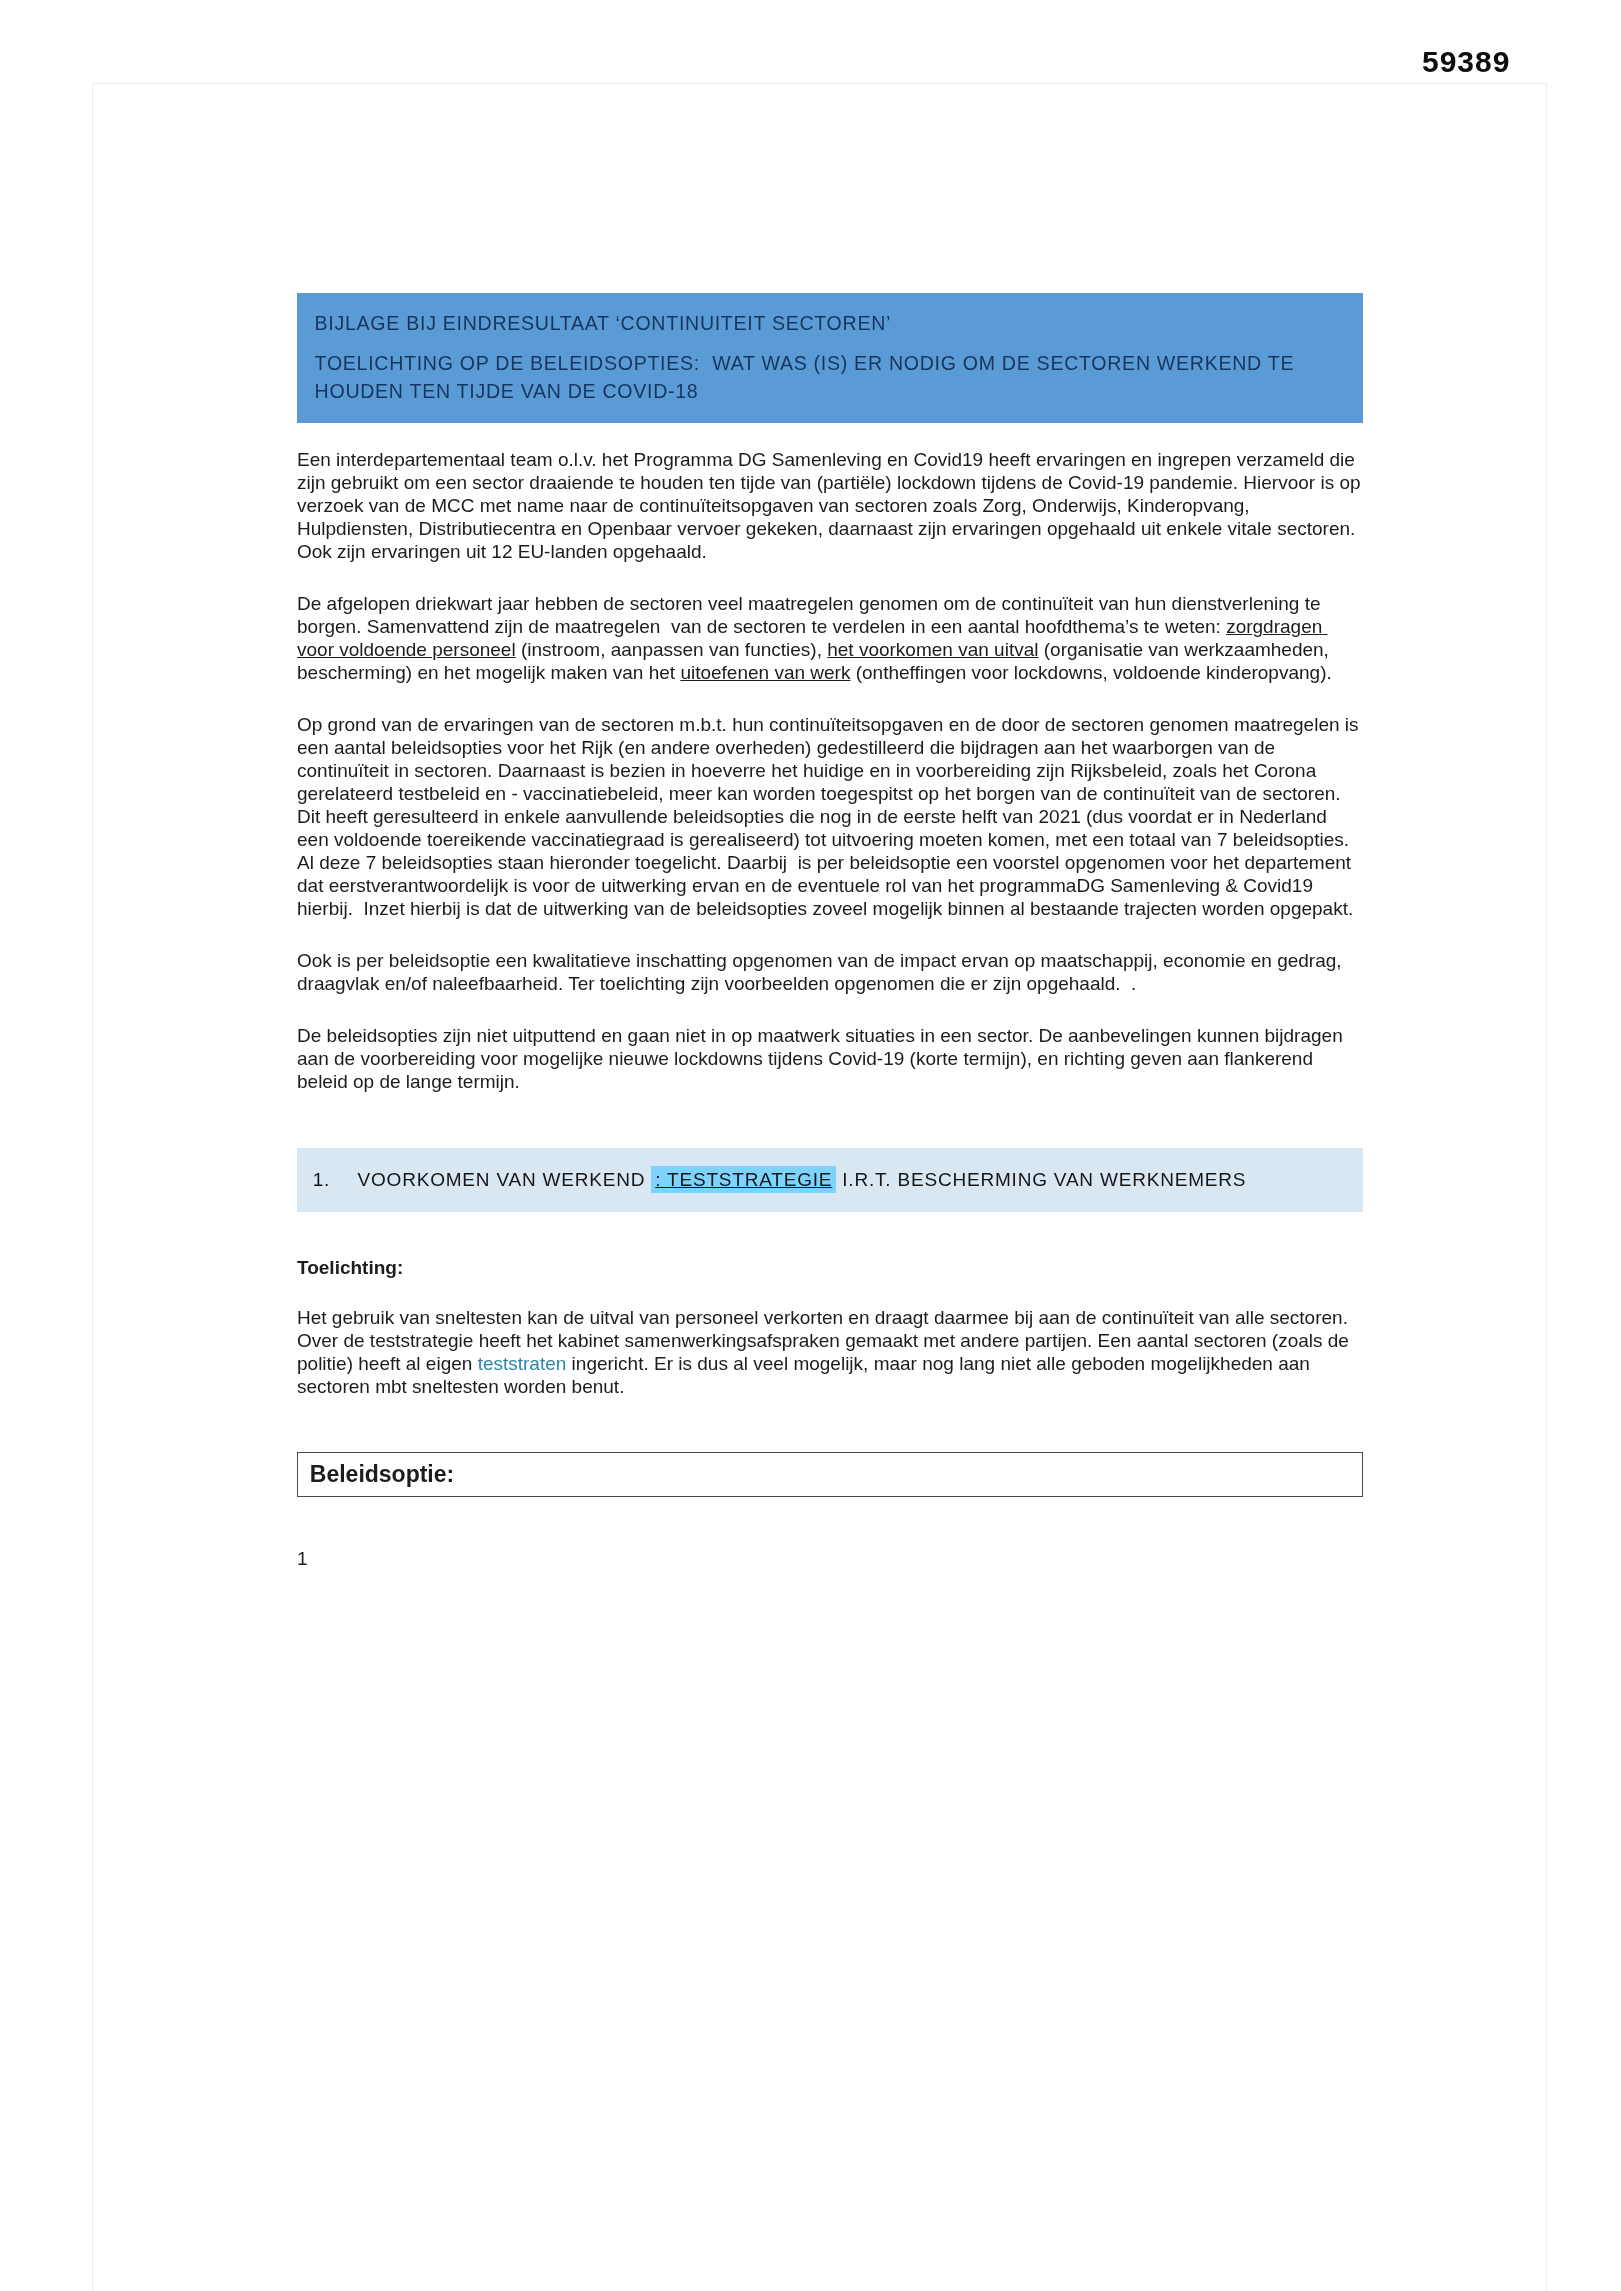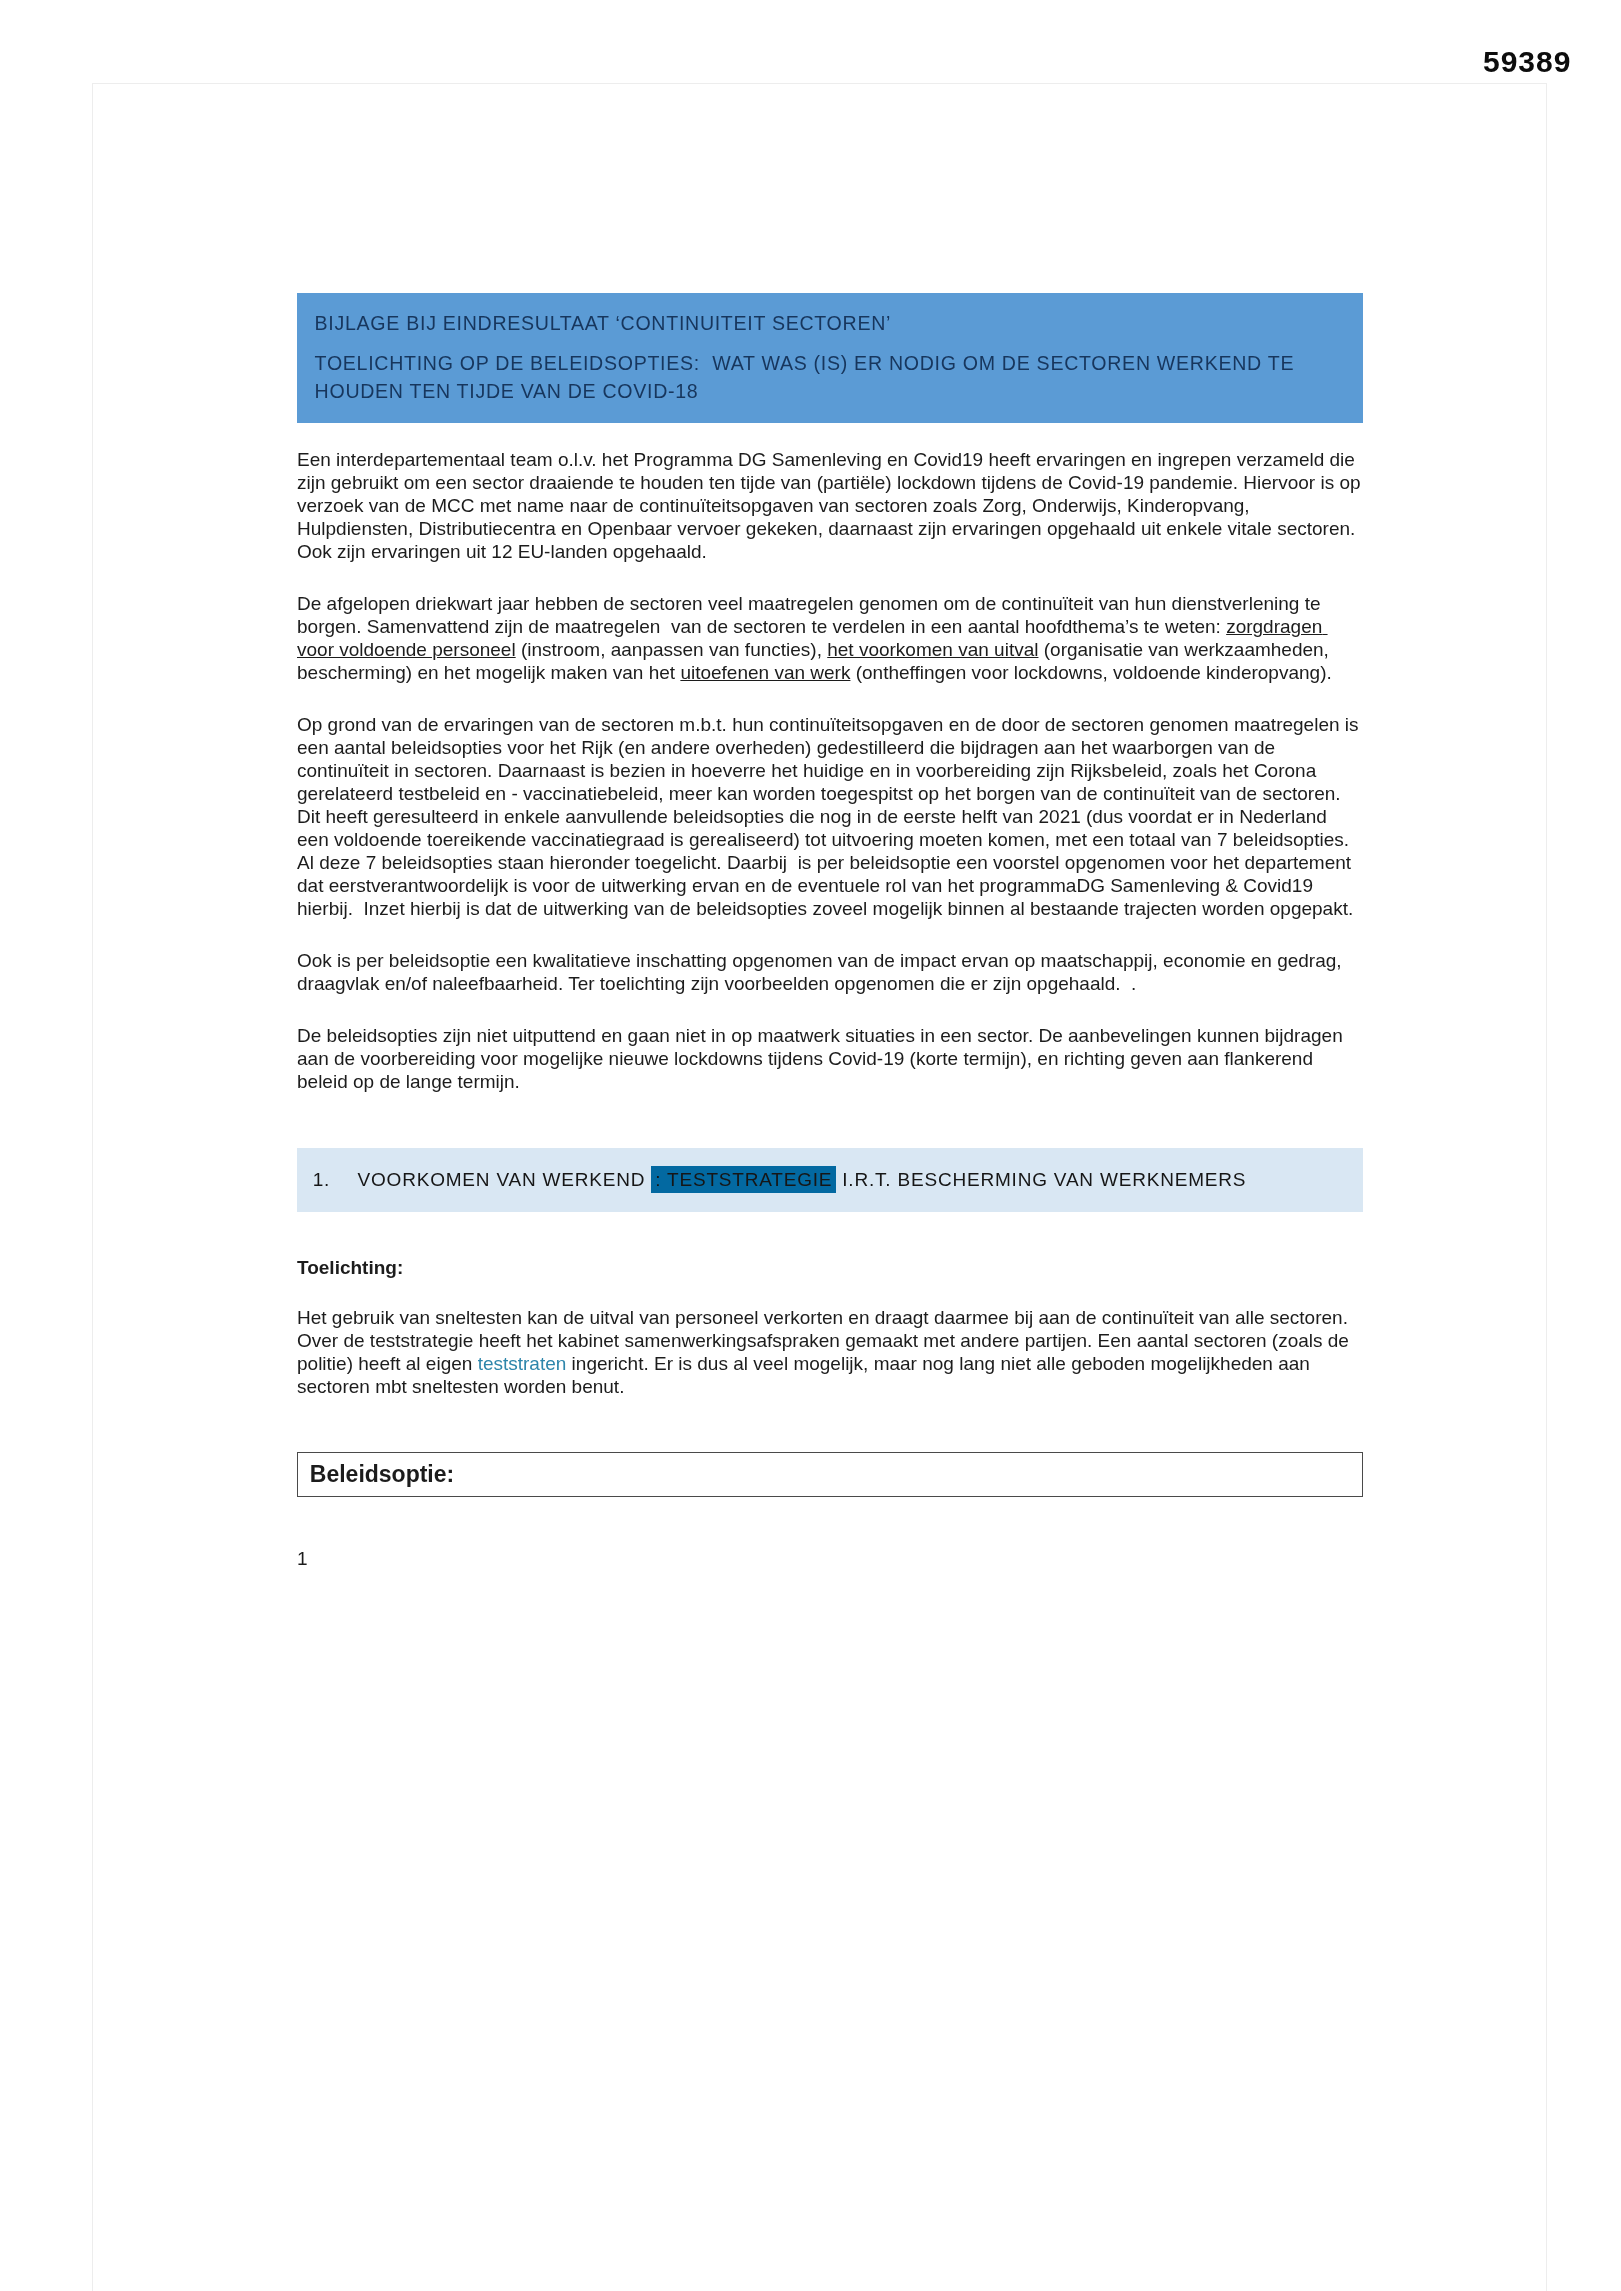--- a/index.html
+++ b/index.html
@@ -6,21 +6,21 @@
   .canvas {
     position:relative;
     width:1621px; height:2292px;
     background:#ffffff;
     font-family:"Liberation Sans", sans-serif;
     color:#1c1c1c;
     overflow:hidden;
   }
   .doc-number {
     position:absolute;
-    top:45px; left:1483px;
+    top:45px; left:1422px;
     font-size:30px;
     font-weight:600;
     letter-spacing:1px;
     color:#0d0d0d;
   }
   .page-edge {
     position:absolute;
     left:92px; top:83px;
     width:1455px; height:2208px;
     background:#ffffff;
@@ -63,22 +63,23 @@
     font-size:19px;
     letter-spacing:0.8px;
     color:#161616;
     white-space:pre-wrap;
   }
   .section-num {
     display:inline-block;
     margin-right:27.4px;
   }
   .hl {
-    background:#0369a1;
+    background:#7dd3fc;
     padding:2.9px 3.9px;
+    text-decoration:underline;
   }
   .toelichting-label {
     margin:45px 0 12px 0;
     font-size:19px;
     font-weight:bold;
   }
   .toelichting-p {
     margin-top:27.4px !important;
   }
   .beleidsoptie-box {

